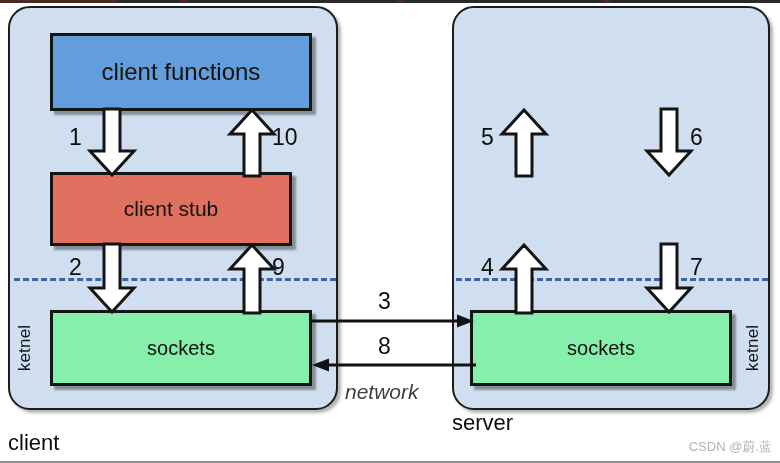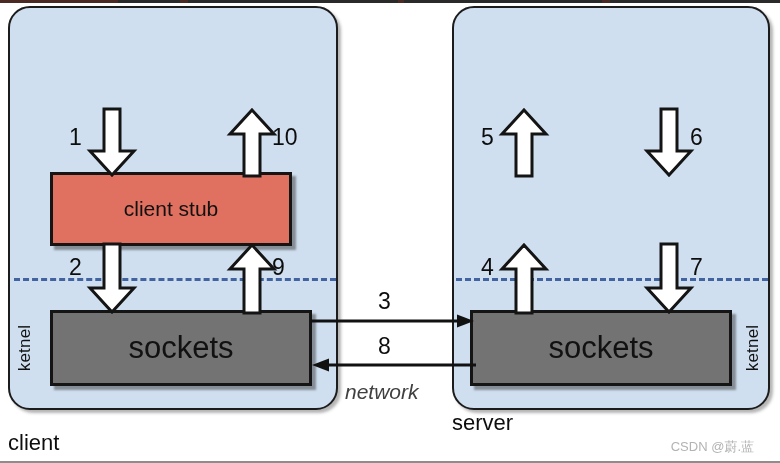--- a/index.html
+++ b/index.html
@@ -47,21 +47,21 @@
     box-sizing: border-box;
     display: flex;
     align-items: center;
     justify-content: center;
     text-align: center;
     line-height: 1.12;
     box-shadow: 4px 4px 2px rgba(60,60,60,0.5);
   }
   .layer.functions { background: #639ddb; font-size: 24px; }
   .layer.stub      { background: #e0705f; font-size: 21px; }
-  .layer.sockets   { background: #737373; font-size: 31px; }
+  .layer.sockets   { background: #86efac; font-size: 20px; }
   .layer .lbl { pointer-events: none; white-space: pre-line; }
 
   
   .kernel-dash {
     position: absolute;
     height: 0;
     border-top: 3px dashed #41639f;
   }
 
   
@@ -104,21 +104,21 @@
     position: absolute;
     font-size: 22px;
     color: #0d0d0d;
     text-align: left;
     white-space: nowrap;
   }
 
   
   .watermark {
     position: absolute;
-    right: 26px;
+    right: 8px;
     bottom: 7px;
     font-size: 13px;
     color: #b3b3b3;
     white-space: nowrap;
   }
   .bottom-rule {
     position: absolute;
     left: 0; bottom: 0;
     width: 780px; height: 2px;
     background: #8d8d8d;
@@ -135,20 +135,23 @@
     <div class="seg" style="left:404px;width:198px;"></div>
     <div class="seg" style="left:610px;width:170px;"></div>
   </div>
 
   <div class="panel" style="left:8px; top:6px; width:330px; height:404px;"></div>
 
   <div class="ketnel" style="left:-5px; top:338px; width:60px; text-align:center;">ketnel</div>
 
   <div class="kernel-dash" style="left:14px; top:278px; width:322px;"></div>
 
+  <div class="layer functions" style="left:50px; top:33px; width:262px; height:78px;">
+    <span class="lbl">client functions</span>
+  </div>
 
   <div class="layer stub" style="left:50px; top:172px; width:242px; height:74px;">
     <span class="lbl">client stub</span>
   </div>
 
   <div class="layer sockets" style="left:50px; top:310px; width:262px; height:76px;">
     <span class="lbl">sockets</span>
   </div>
 
   <div class="blockarrow" style="left:88px; top:109px;">

